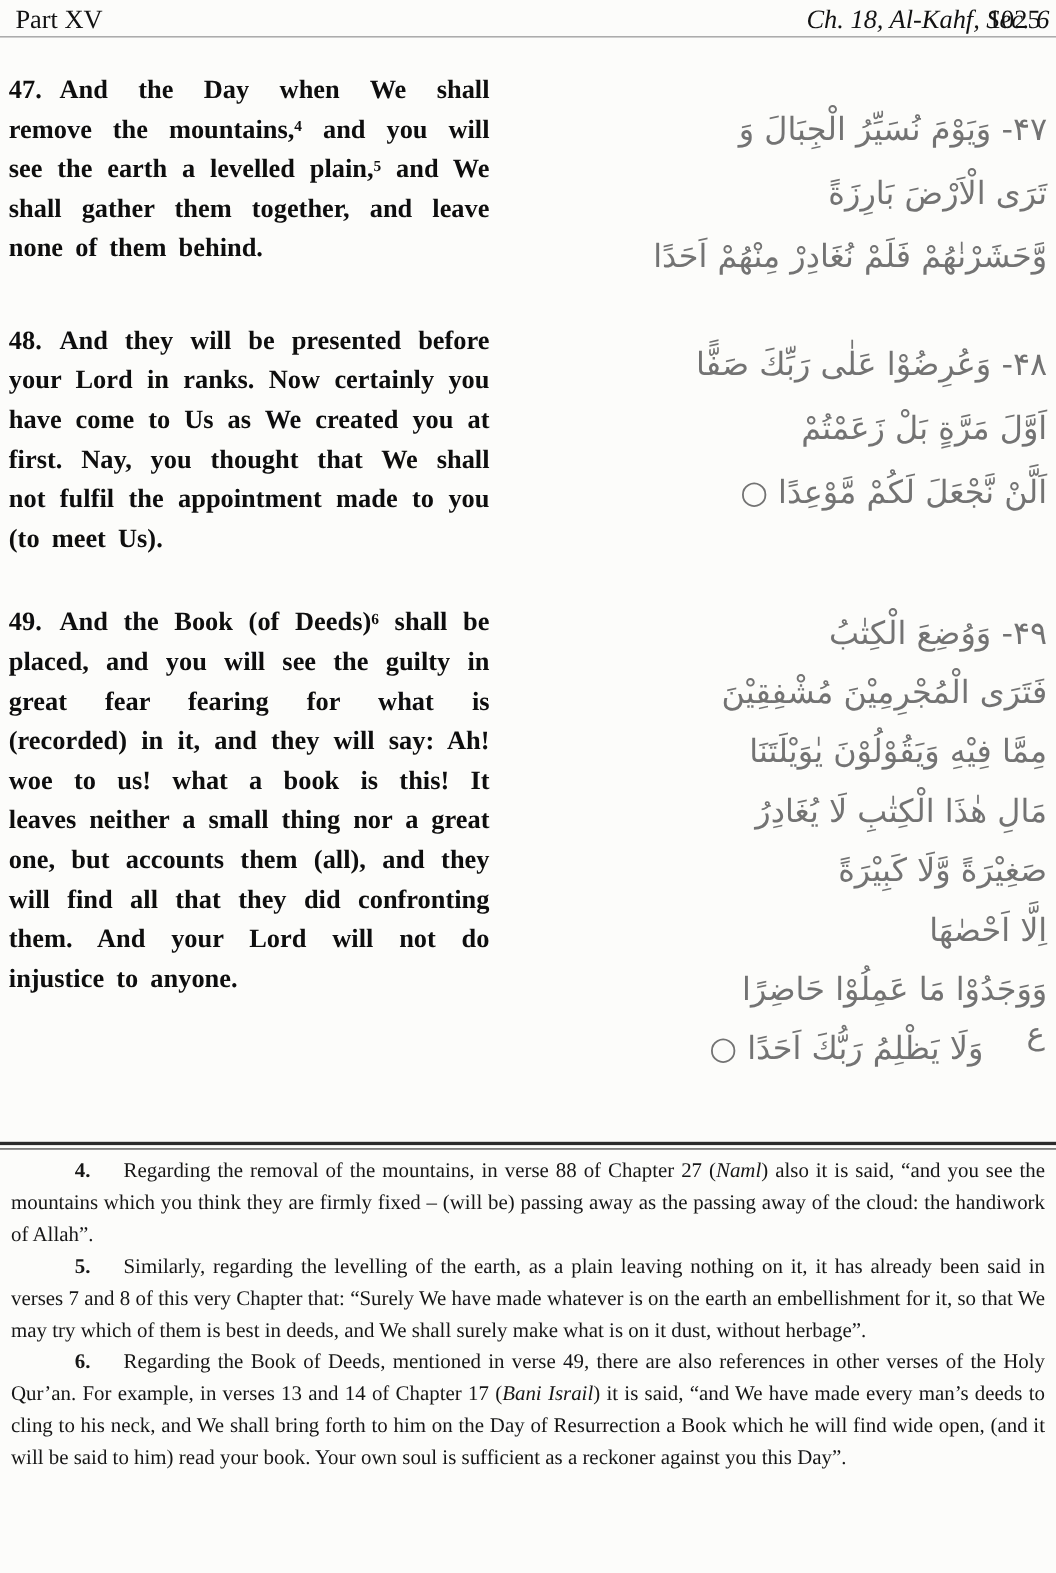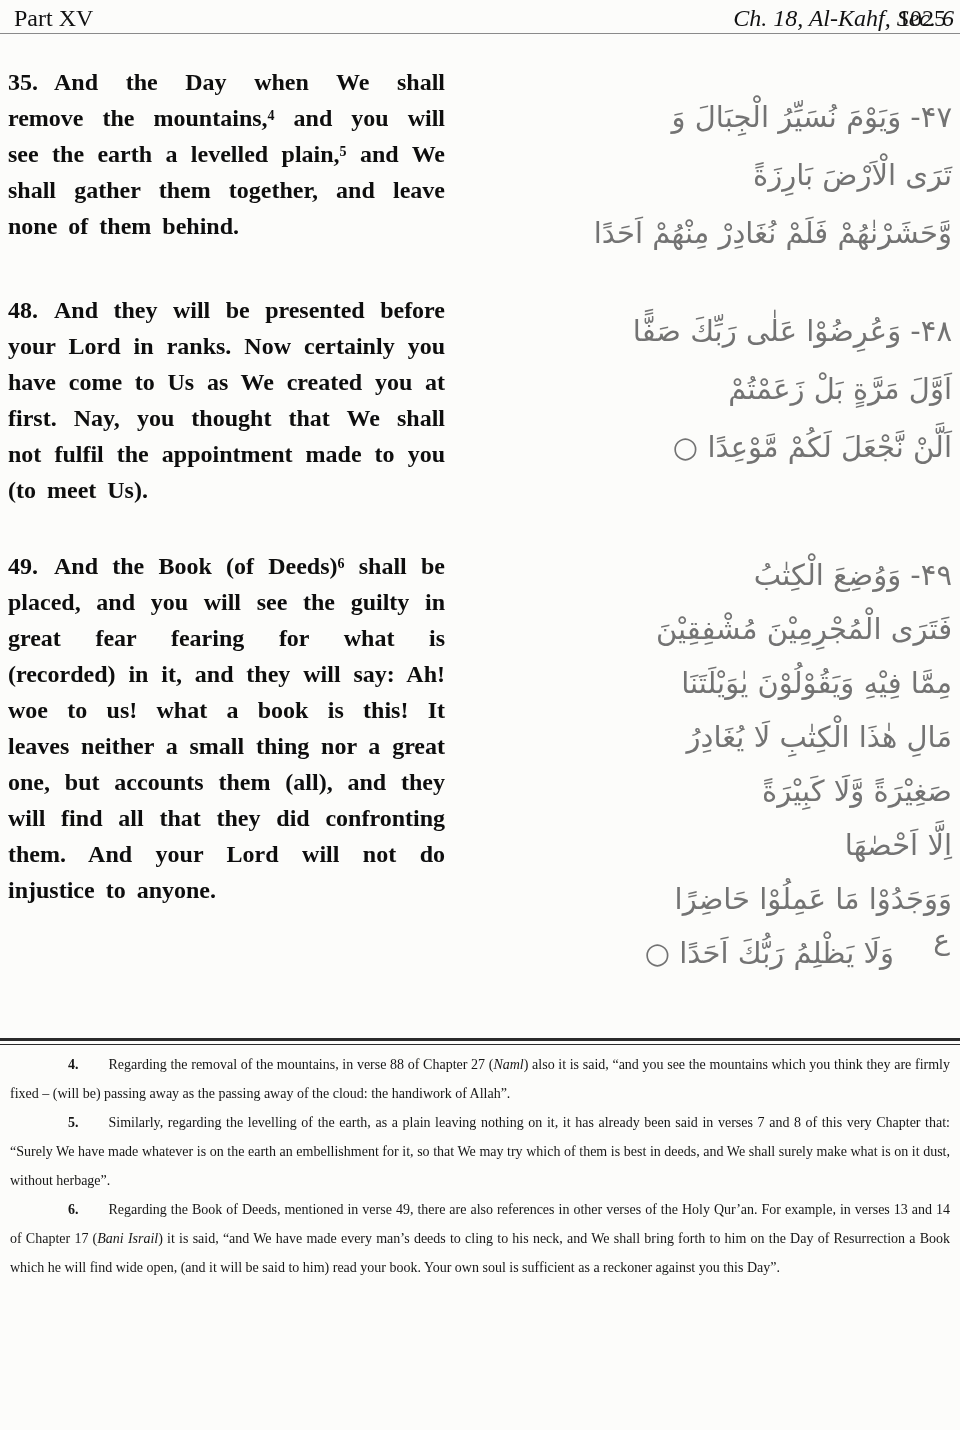--- a/index.html
+++ b/index.html
@@ -69,42 +69,42 @@
   }
 
   
   .footnote-separator {
     position:absolute; top:1038px; left:0; right:0; height:7px;
     border-top:3px solid #2b2b2b;
     border-bottom:1px solid #2b2b2b;
   }
   .footnotes {
     position:absolute; top:1050px; left:10px; right:10px;
-    font-size:14px; line-height:29px;
+    font-size:19px; line-height:29px;
     text-align:justify;
     color:#161616;
   }
   .footnote { text-indent:58px; }
   .footnote .fnum { font-weight:bold; margin-right:30px; }
   .footnote i { font-style:italic; }
 </style>
 </head>
 <body>
 
 <header class="page-header">
   <span class="hdr-part">Part XV</span>
   <span class="hdr-center">Ch. 18, Al-Kahf, Sec. 6</span>
   <span class="hdr-page">1025</span>
 </header>
 <div class="header-rule"></div>
 
 <main class="verse-area">
   <div id="verses">
       <div class="verse-row verse-row-1">
-        <p class="english"><span class="vnum">35.</span>And the Day when We shall remove the mountains,<sup>4</sup> and you will see the earth a levelled plain,<sup>5</sup> and We shall gather them together, and leave none of them behind.</p>
+        <p class="english"><span class="vnum">47.</span>And the Day when We shall remove the mountains,<sup>4</sup> and you will see the earth a levelled plain,<sup>5</sup> and We shall gather them together, and leave none of them behind.</p>
         <div class="arabic">
           <div class="arabic-line">۴۷- وَيَوْمَ نُسَيِّرُ الْجِبَالَ وَ</div>
           <div class="arabic-line">تَرَى الْاَرْضَ بَارِزَةً</div>
           <div class="arabic-line">وَّحَشَرْنٰهُمْ فَلَمْ نُغَادِرْ مِنْهُمْ اَحَدًا</div>
         </div>
       </div>
       <div class="verse-row verse-row-2">
         <p class="english"><span class="vnum">48.</span>And they will be presented before your Lord in ranks. Now certainly you have come to Us as We created you at first. Nay, you thought that We shall not fulfil the appointment made to you (to meet Us).</p>
         <div class="arabic">
           <div class="arabic-line">۴۸- وَعُرِضُوْا عَلٰى رَبِّكَ صَفًّا</div>

